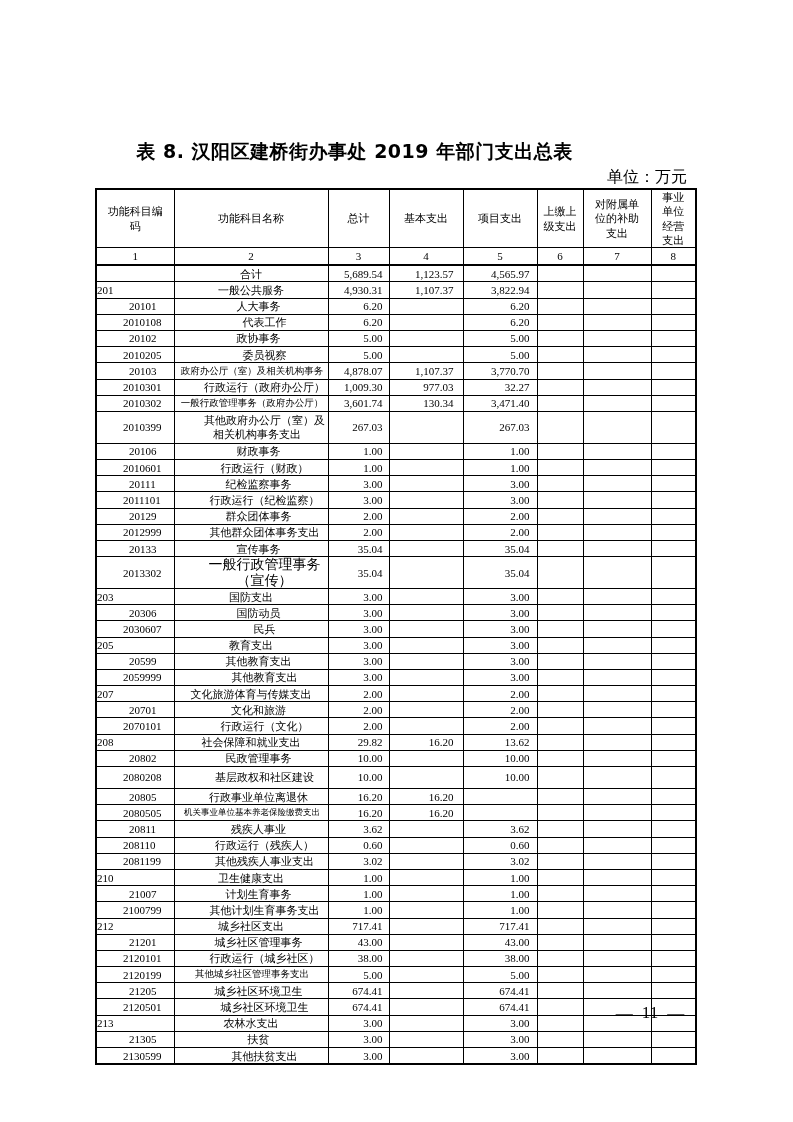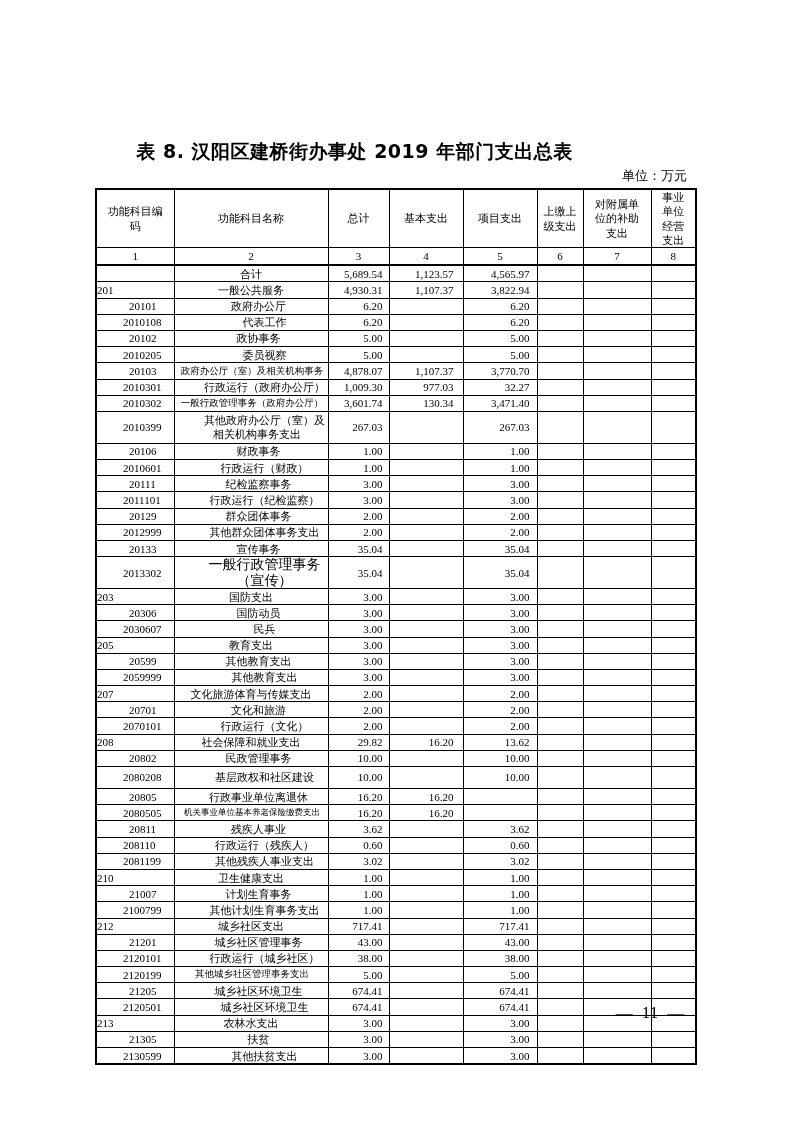--- a/index.html
+++ b/index.html
@@ -8,21 +8,21 @@
     font-family:"Liberation Serif","DejaVu Serif",serif;
     overflow:hidden;
   }
   .doc-title{
     position:absolute;top:139px;left:0;width:709px;text-align:center;
     font-family:"DejaVu Sans","Liberation Sans",sans-serif;
     font-size:19px;font-weight:600;letter-spacing:.5px;white-space:nowrap;
   }
   .unit-label{
     position:absolute;top:167px;left:95px;width:592px;text-align:right;
-    font-size:13px;
+    font-size:16px;
   }
   table.budget{
     position:absolute;left:95px;top:188px;width:600px;
     table-layout:fixed;border-collapse:collapse;
     border:2px solid #000;
   }
   table.budget th,table.budget td{
     border:1px solid #000;padding:0;margin:0;overflow:hidden;
     font-weight:normal;vertical-align:middle;
   }
@@ -120,21 +120,21 @@
         <td class="name lvl1">一般公共服务</td>
         <td class="num c-total">4,930.31</td>
         <td class="num c-basic">1,107.37</td>
         <td class="num c-project">3,822.94</td>
         <td class="num c-upper"></td>
         <td class="num c-subsidy"></td>
         <td class="num c-operating"></td>
       </tr>
       <tr>
         <td class="code lvl2">20101</td>
-        <td class="name lvl2">政府办公厅</td>
+        <td class="name lvl2">人大事务</td>
         <td class="num c-total">6.20</td>
         <td class="num c-basic"></td>
         <td class="num c-project">6.20</td>
         <td class="num c-upper"></td>
         <td class="num c-subsidy"></td>
         <td class="num c-operating"></td>
       </tr>
       <tr>
         <td class="code lvl3">2010108</td>
         <td class="name lvl3">代表工作</td>

